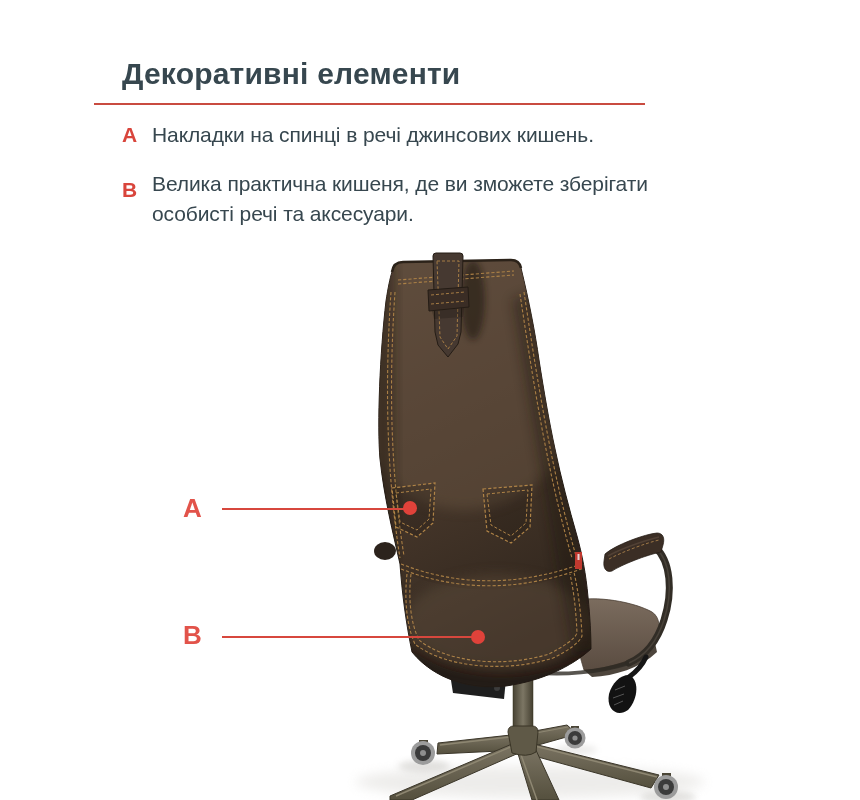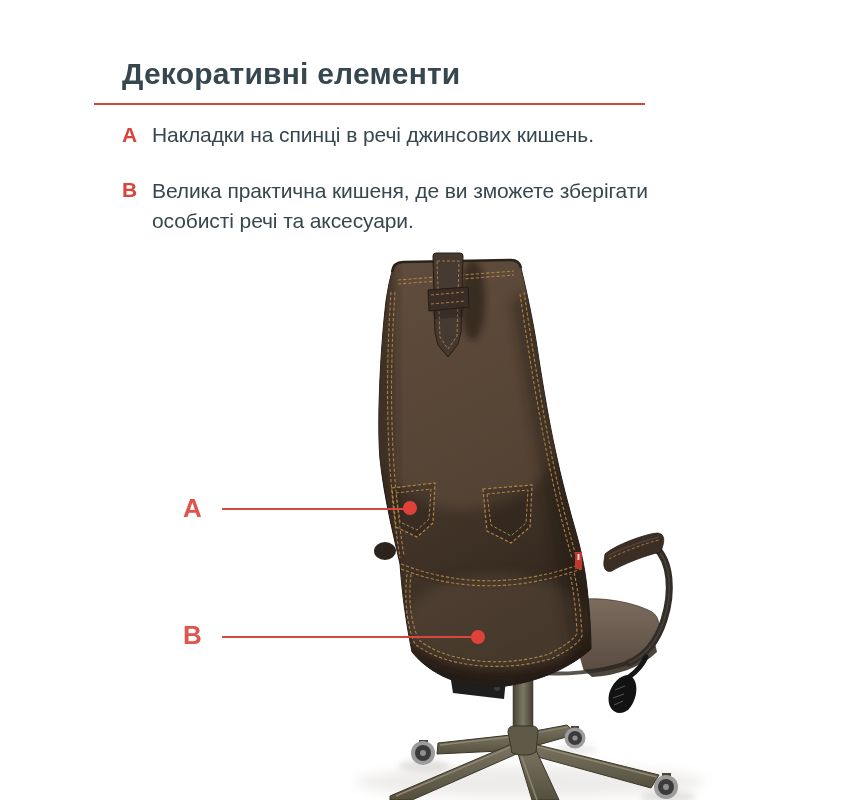--- a/index.html
+++ b/index.html
@@ -24,21 +24,21 @@
     font-size:21px;font-weight:bold;color:#d9453c;line-height:28px;
   }
   .feature-text{
     position:absolute;margin:0;
     font-size:21px;color:#37474f;line-height:30px;
     white-space:pre-line;letter-spacing:-0.1px;
   }
   .marker-a{left:122px;top:121px;}
   .text-a{left:152px;top:120px;}
   .marker-b{left:122px;top:176px;}
-  .text-b{left:152px;top:176px;}
+  .text-b{left:152px;top:169px;}
   .chair-figure{position:absolute;left:0;top:0;width:860px;height:800px;margin:0;}
   .chair-figure svg{display:block;}
   .callout-letter{
     position:absolute;
     font-size:26px;font-weight:bold;color:#e2534a;line-height:26px;
   }
   .letter-a{left:183px;top:495px;}
   .letter-b{left:183px;top:622px;}
   .callout-line{position:absolute;height:2px;background:#d7473d;}
   .line-a{left:222px;top:508px;width:183px;}

